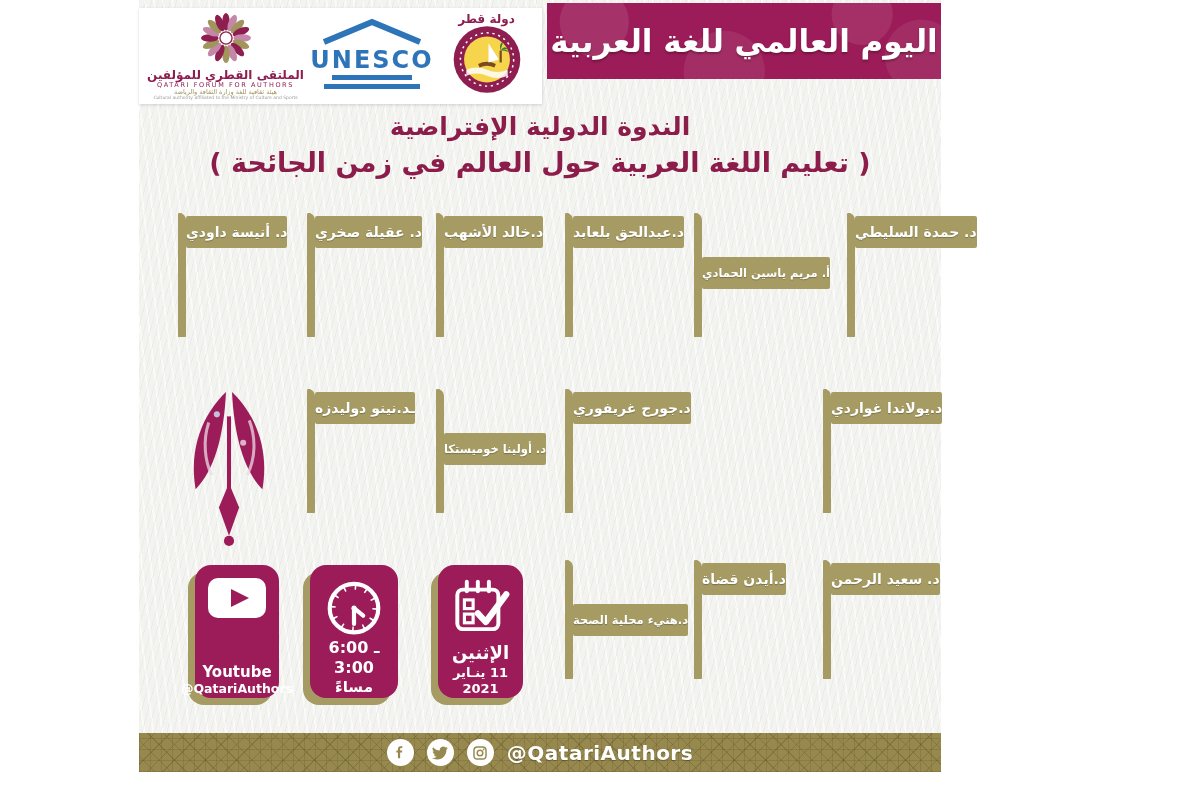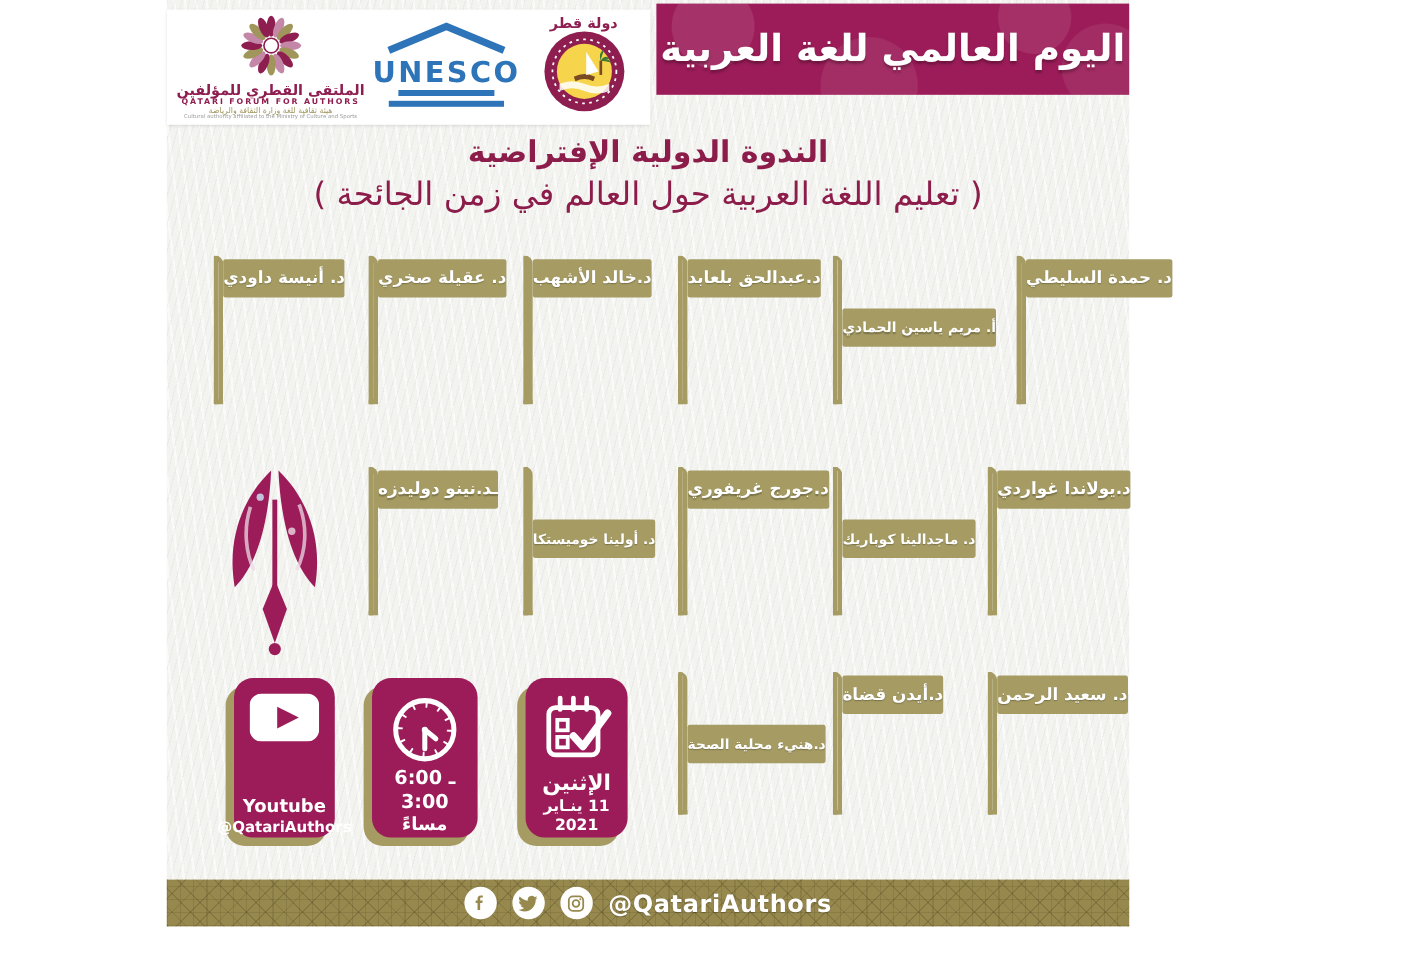--- a/index.html
+++ b/index.html
@@ -10,42 +10,42 @@
     background-color:#f3f3f0;
     background-image:
       repeating-linear-gradient(105deg, rgba(160,172,182,.10) 0 1px, transparent 1px 6px),
       repeating-linear-gradient(83deg, rgba(255,255,255,.55) 0 2px, transparent 2px 9px);}
 
   
   .logo-bar{position:absolute;left:0;top:8px;width:403px;height:96px;background:#fff;
     box-shadow:0 1px 3px rgba(0,0,0,.15);display:flex;align-items:center;justify-content:space-around;padding:0 6px;box-sizing:border-box;}
   .forum-logo{width:158px;text-align:center;line-height:1.05;}
   .fl-ar{color:#8e1d50;font-weight:bold;font-size:12px;direction:rtl;}
-  .fl-en{color:#8e1d50;font-size:6.5px;font-weight:bold;letter-spacing:1.6px;}
+  .fl-en{color:#8e1d50;font-size:6.5px;font-weight:normal;letter-spacing:1.6px;}
   .fl-tag-ar{color:#a0955b;font-size:6.5px;direction:rtl;margin-top:1px;}
   .fl-tag-en{color:#9a9a9a;font-size:4.5px;}
   .unesco-logo{width:128px;text-align:center;}
   .qatar-logo{width:96px;text-align:center;position:relative;}
   .qatar-cal{color:#8e1d50;font-weight:bold;font-size:12px;direction:rtl;line-height:1;margin-bottom:-4px;position:relative;z-index:2;}
 
   .banner{position:absolute;left:408px;top:3px;width:394px;height:76px;background:#9b1c58;
     display:flex;align-items:center;justify-content:center;overflow:hidden;}
   .banner::before{content:"";position:absolute;inset:0;
     background:
       radial-gradient(circle at 12% 25%, rgba(255,255,255,.10) 0 34px, transparent 35px),
       radial-gradient(circle at 45% 90%, rgba(255,255,255,.08) 0 40px, transparent 41px),
       radial-gradient(circle at 80% 15%, rgba(255,255,255,.09) 0 30px, transparent 31px),
       radial-gradient(circle at 95% 70%, rgba(255,255,255,.07) 0 36px, transparent 37px);}
   .banner span{position:relative;color:#fff;font-weight:bold;font-size:31px;direction:rtl;
     text-shadow:0 2px 2px rgba(0,0,0,.25);white-space:nowrap;}
 
   
   .subtitle{position:absolute;left:0;top:112px;width:100%;text-align:center;color:#8c1d4b;direction:rtl;}
   .sub1{font-size:25px;font-weight:bold;}
-  .sub2{font-size:27px;font-weight:normal;margin-top:6px;}
+  .sub2{font-size:27px;font-weight:bold;margin-top:6px;}
 
   
   .card{position:absolute;width:114px;display:flex;flex-direction:row;}
   .photo{height:124px;border:4px solid #a59b63;border-radius:6px 34px 4px 4px;
     position:relative;overflow:hidden;box-sizing:border-box;background:#ccc;}
   .row3 .photo{height:119px;}
   .sil{position:absolute;inset:0;}
   .sil::before{content:"";position:absolute;left:50%;top:16%;width:46%;height:44%;
     transform:translateX(-50%);background:var(--sc,#3a3133);border-radius:50% 50% 46% 46%;}
   .sil::after{content:"";position:absolute;left:50%;bottom:-10%;width:96%;height:46%;
@@ -210,26 +210,20 @@
         <div class="sil" style="--sc: #5a4c3e;"></div>
       </div>
     <div class="plate plate-sm">د. أولينا خوميستكا</div>
   </div>
   <div class="card" style="left:426px;top:389px">
     <div class="photo" style="background: linear-gradient(rgb(144, 160, 105), rgb(76, 90, 49));">
         <div class="sil" style="--sc: #3c3a36;"></div>
       </div>
     <div class="plate">د.جورج غريفوري</div>
   </div>
-  <div class="card" style="left:555px;top:389px">
-    <div class="photo" style="background: linear-gradient(rgb(192, 154, 100), rgb(116, 87, 47));">
-        <div class="sil" style="--sc: #55432e;"></div>
-      </div>
-    <div class="plate plate-sm">د. ماجدالينا كوباريك</div>
-  </div>
   <div class="card" style="left:684px;top:389px">
     <div class="photo" style="background: linear-gradient(rgb(134, 117, 93), rgb(65, 55, 43));">
         <div class="sil" style="--sc: #4a2a3e;"></div>
       </div>
     <div class="plate">د.يولاندا غواردي</div>
   </div>
 
   <div class="info-card" style="left:56px;width:84px">
     <svg width="58" height="40" viewBox="0 0 58 40">
       <rect x="0" y="0" width="58" height="40" rx="10" fill="#ffffff"></rect>

